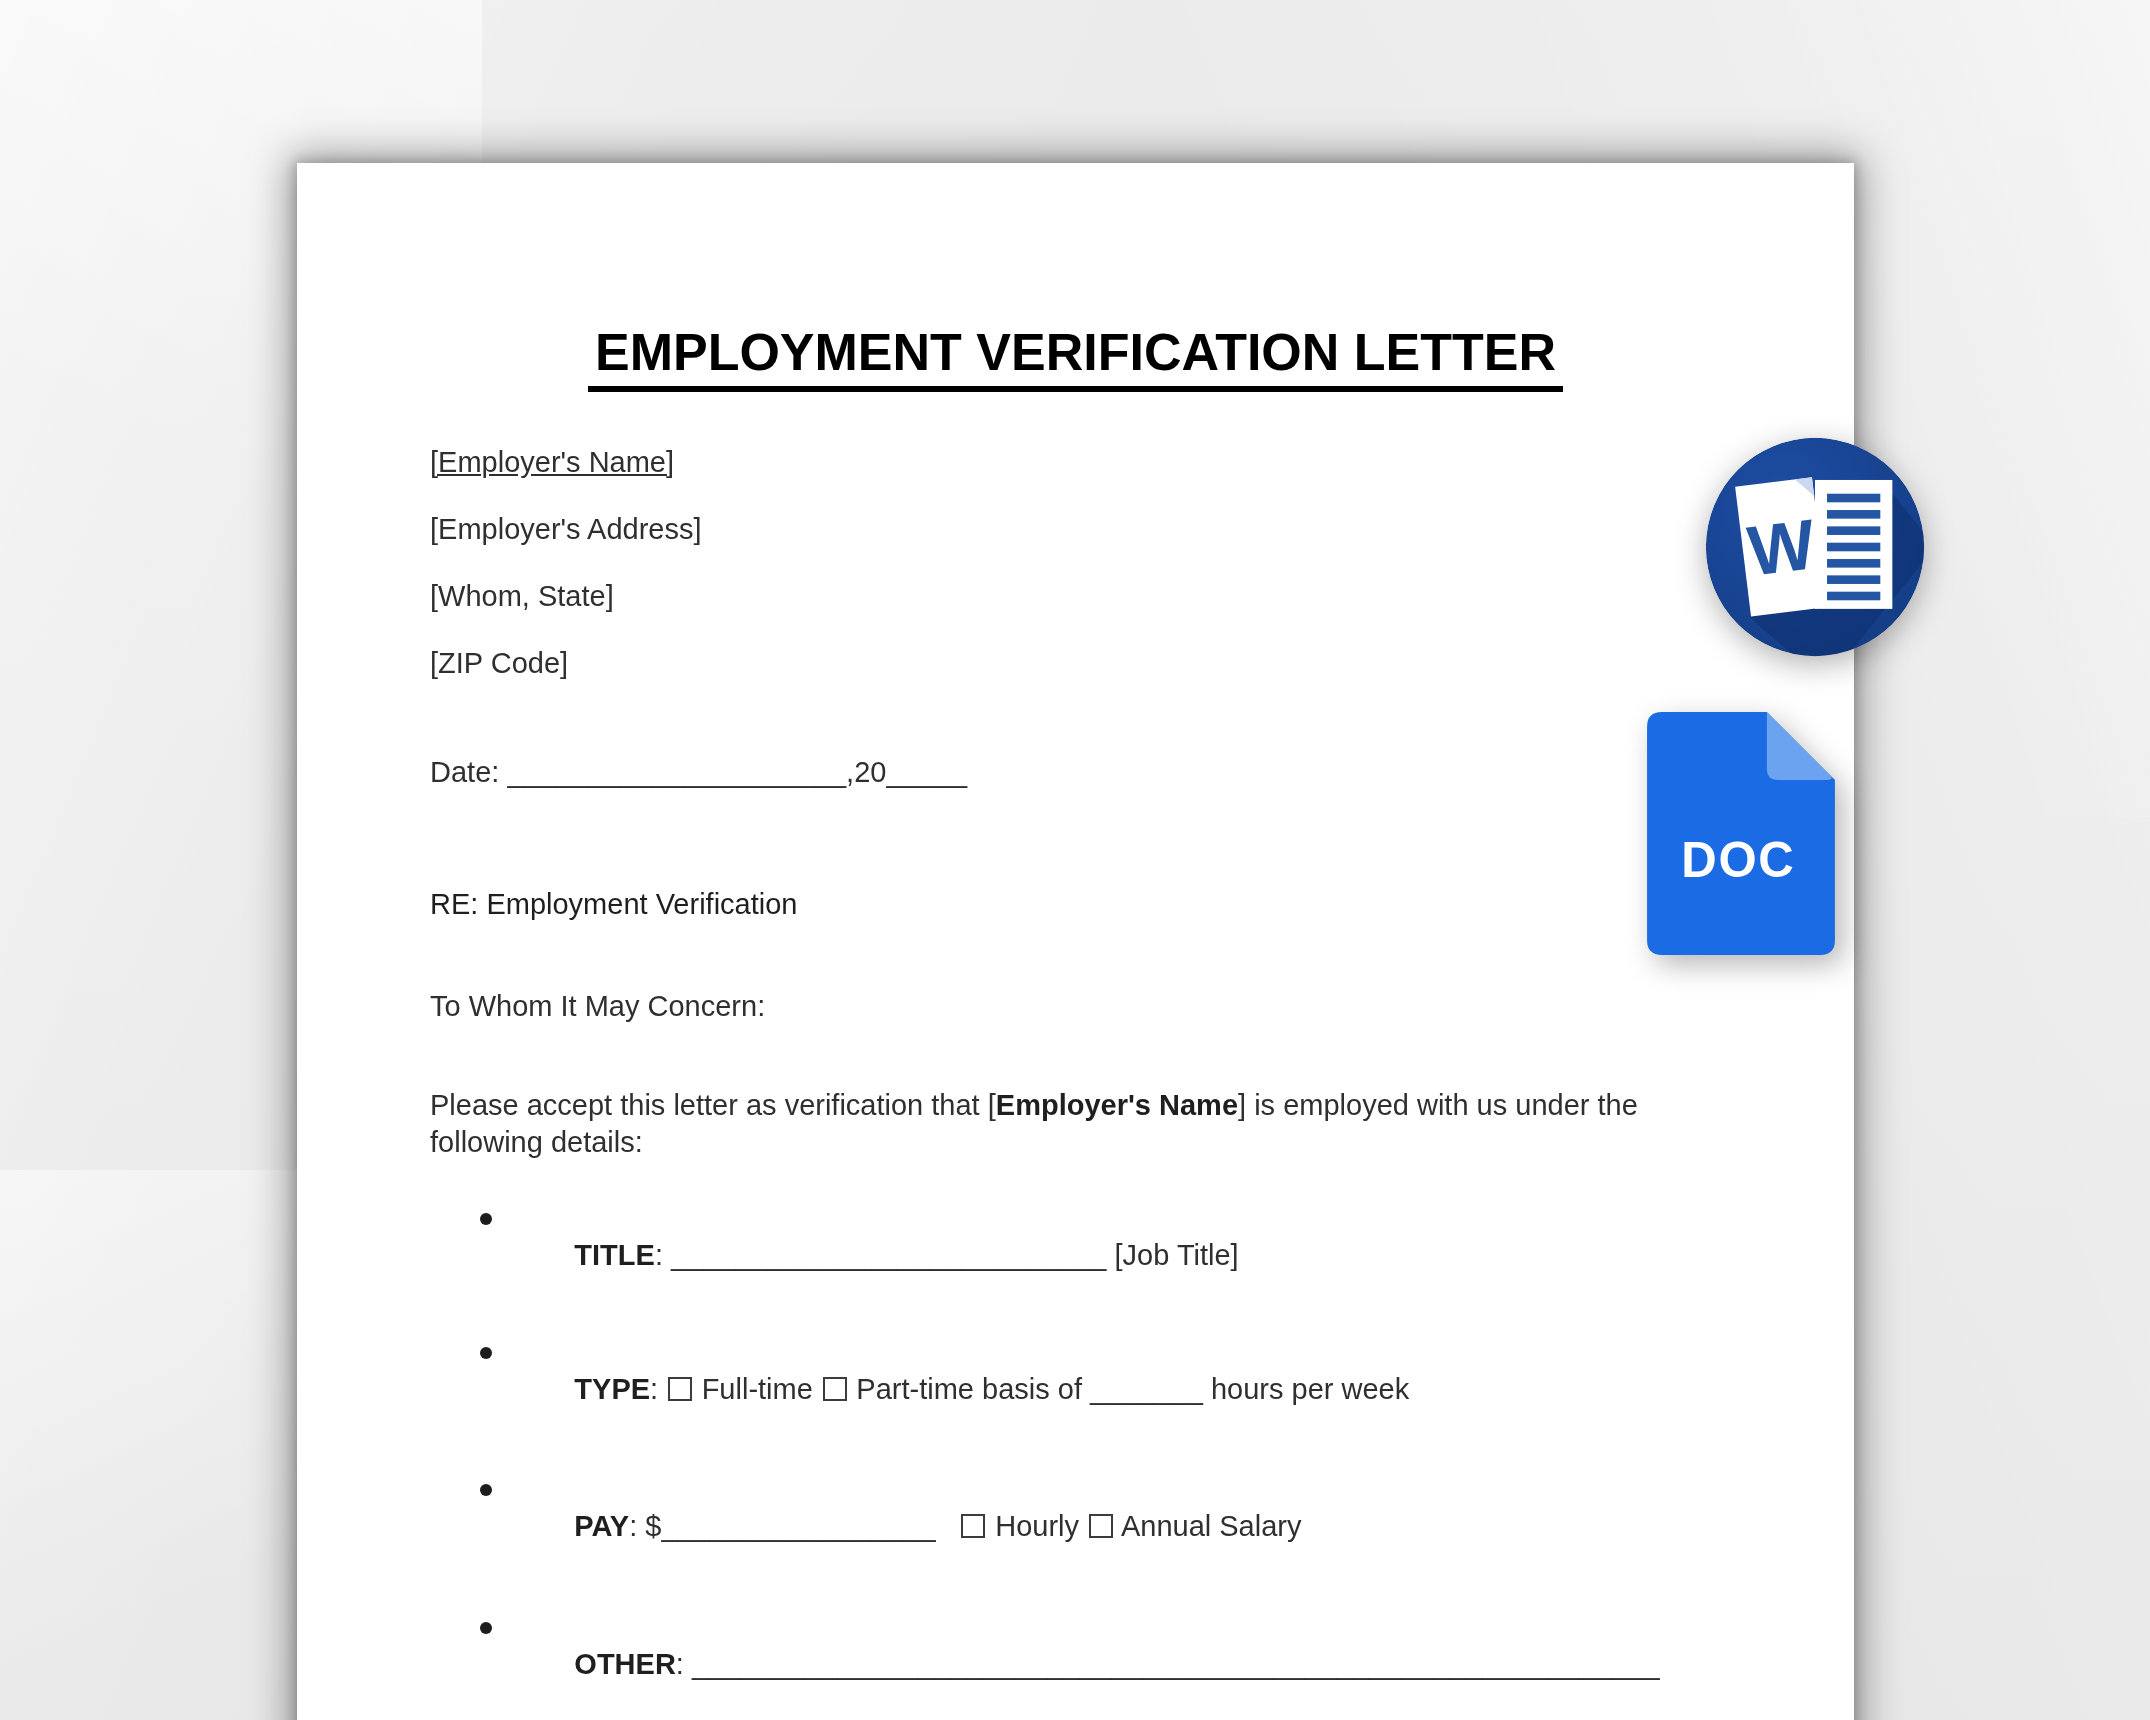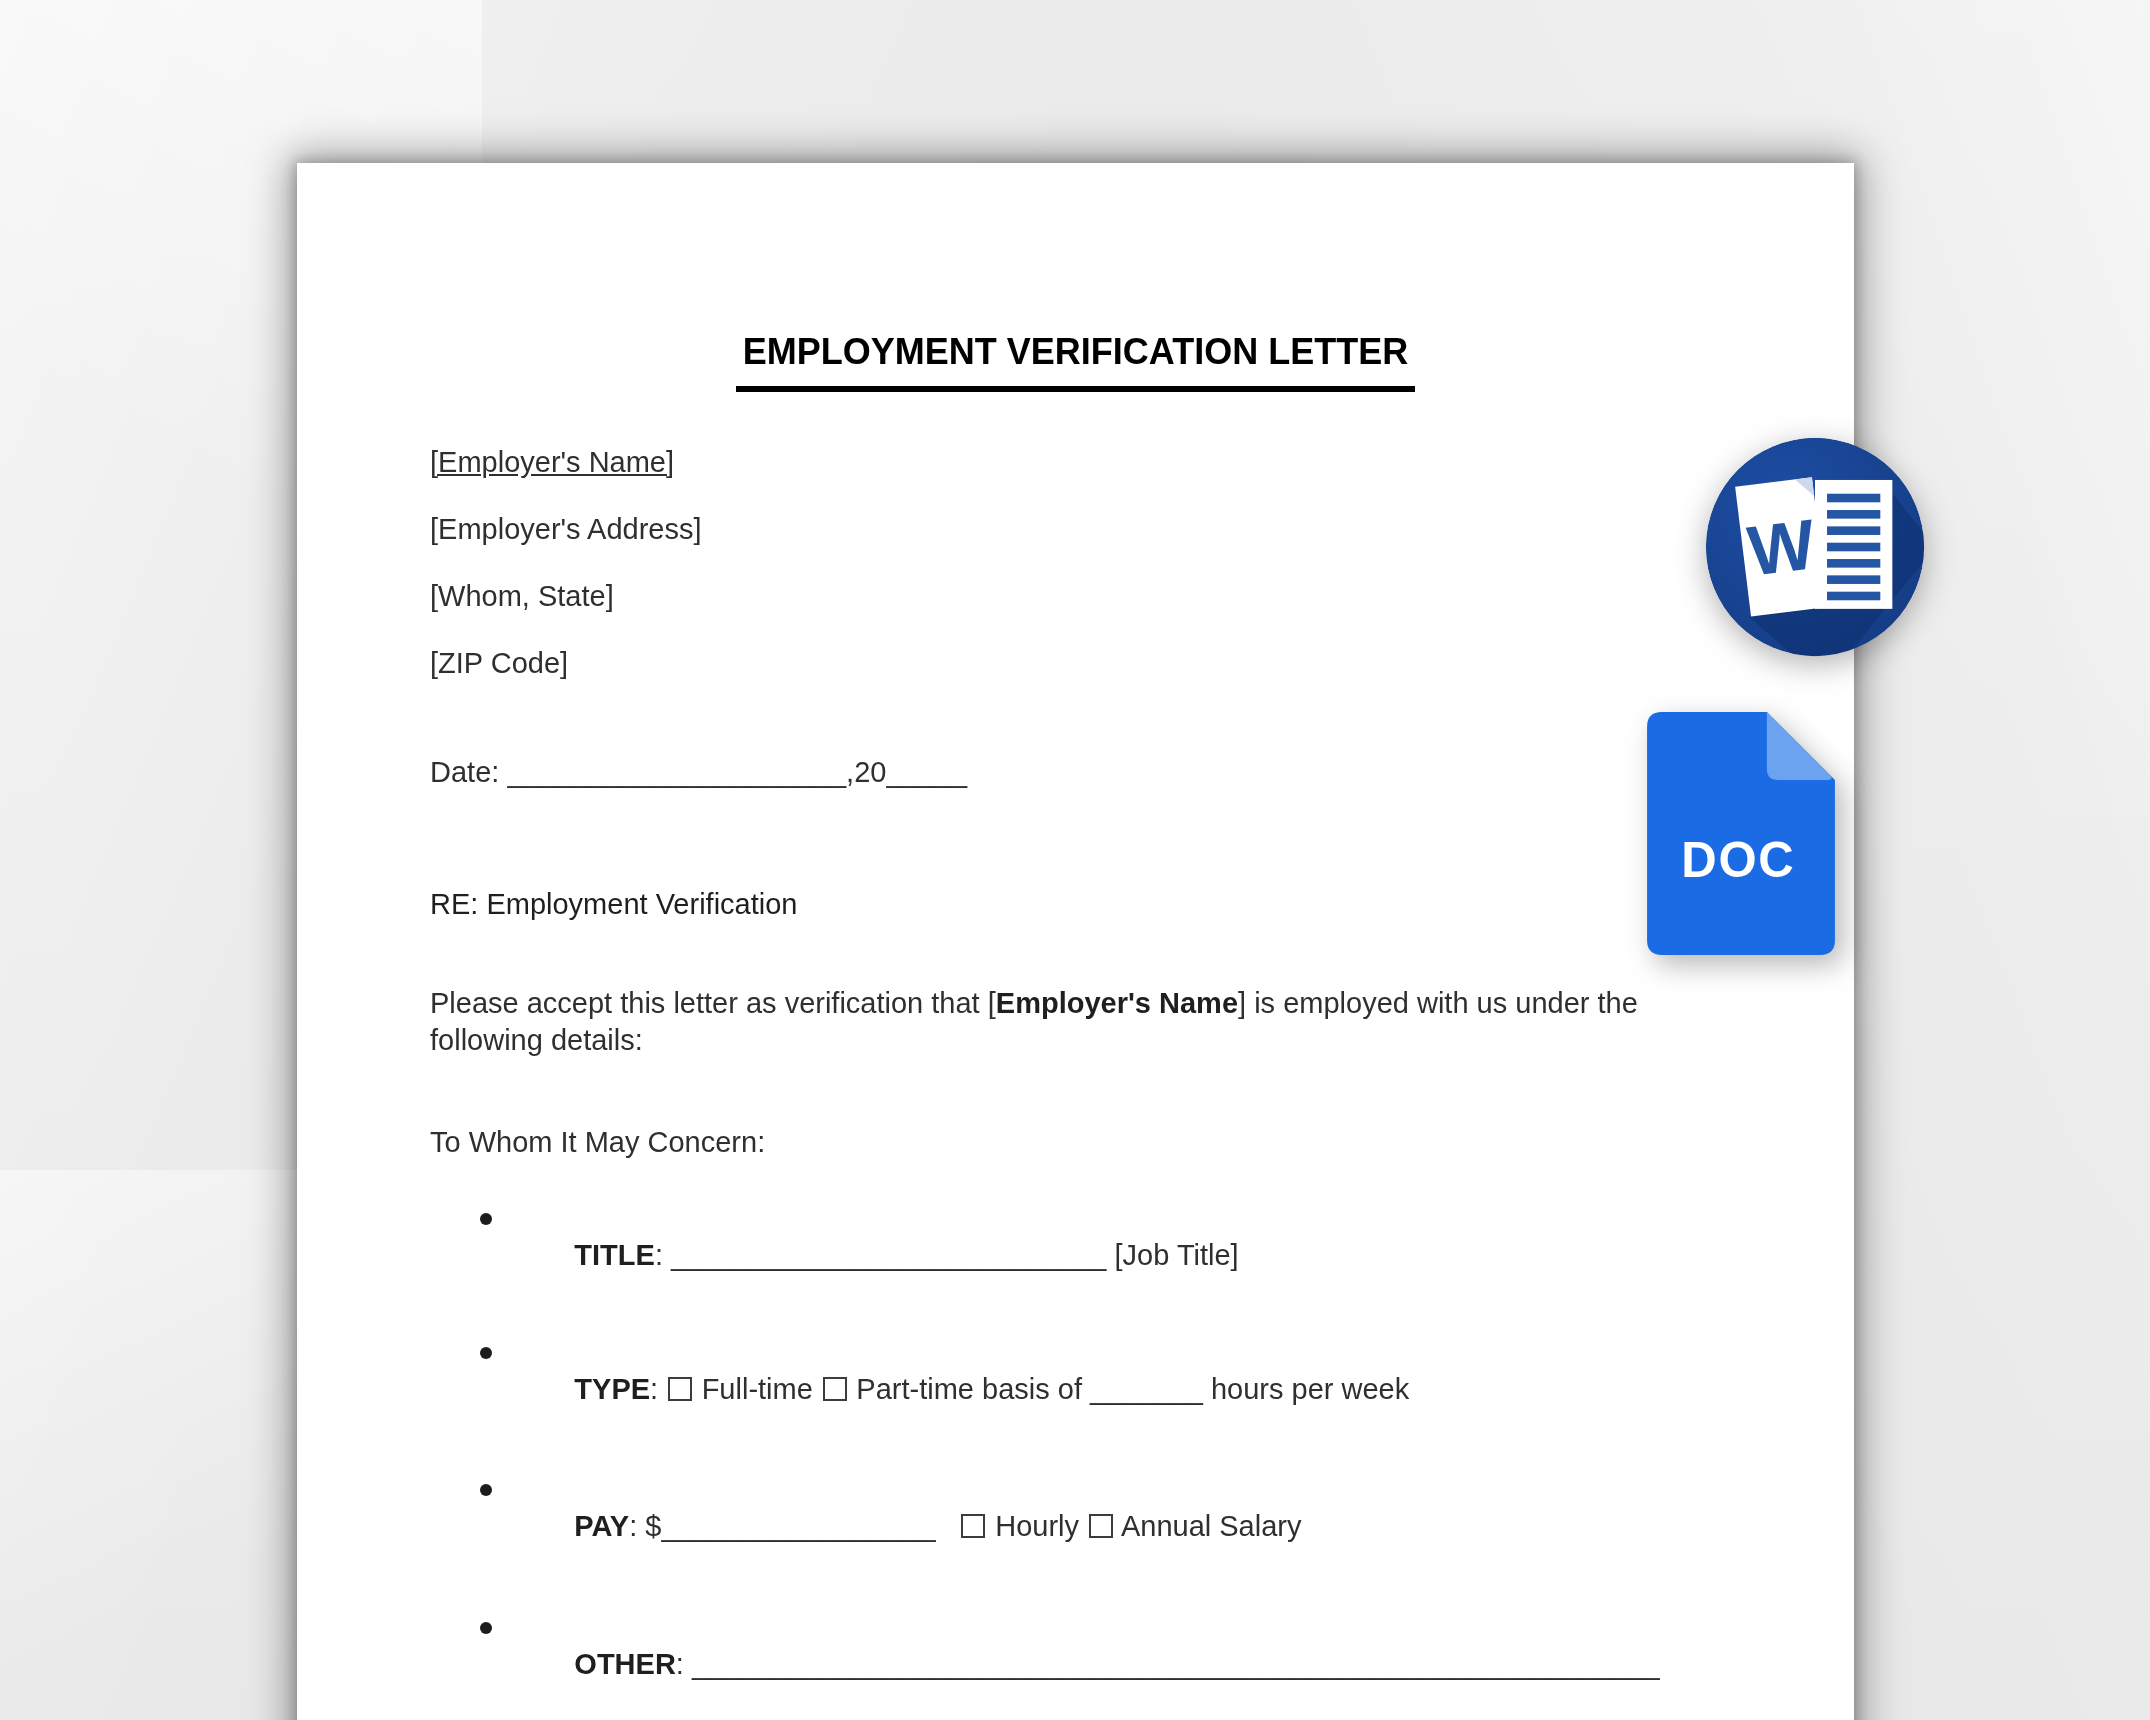--- a/index.html
+++ b/index.html
@@ -21,21 +21,21 @@
 
   .page{
     position:absolute;left:297px;top:163px;width:1557px;height:1979px;
     background:#ffffff;box-sizing:border-box;padding:0 133px;
     box-shadow:0 0 40px 6.9px rgba(0,0,0,.38), 0 0 12px 1.7px rgba(0,0,0,.22);
   }
   .line{font-size:29px;line-height:37px;color:#2f2f2f;white-space:pre-wrap;}
   .b{font-weight:bold;color:#1f1f1f;}
   .title-wrap{text-align:center;margin-top:163px;}
   .title-text{
-    display:inline-block;font-size:36px;line-height:52px;font-weight:bold;color:#000;
+    display:inline-block;font-size:52px;line-height:52px;font-weight:bold;color:#000;
     border-bottom:6px solid #000;padding:0 6.9px 7.7px 6.9px;letter-spacing:0px;white-space:nowrap;
   }
   .addr1{margin-top:52px;text-decoration:underline;}
   .addr{margin-top:30px;}
   .date-line{margin-top:72px;}
   .re-line{margin-top:95px;font-weight:normal;color:#1f1f1f;}
   .towhom{margin-top:65px;}
   .intro{margin-top:62px;width:1291px;}
   .bullet{position:relative;padding-left:96px;}
   .bullet .dot{position:absolute;left:50px;top:13px;width:12px;height:12px;border-radius:50%;background:#1d1d1d;}
@@ -67,23 +67,23 @@
 
     <div class="line addr1">[Employer's Name]</div>
     <div class="line addr">[Employer's Address]</div>
     <div class="line addr">[Whom, State]</div>
     <div class="line addr">[ZIP Code]</div>
 
     <div class="line date-line"><span>Date: </span><span>_____________________</span><span>,20</span><span>_____</span></div>
 
     <div class="line re-line">RE: Employment Verification</div>
 
+    <div class="line towhom">To Whom It May Concern:</div>
+
     <div class="line intro"><span>Please accept this letter as verification that [</span><span class="b">Employer's Name</span><span>] is employed with us under the following details:</span></div>
-
-    <div class="line towhom">To Whom It May Concern:</div>
 
     <div class="line bullet bullet-title">
       <span class="dot"></span><span class="b">TITLE</span><span>: </span><span>___________________________</span><span> [Job Title]</span>
     </div>
 
     <div class="line bullet bullet-type">
       <span class="dot"></span><span class="b">TYPE</span><span>: </span><span class="cb"></span><span> Full-time </span><span class="cb"></span><span> Part-time basis of _______ hours per week</span>
     </div>
 
     <div class="line bullet bullet-pay">

